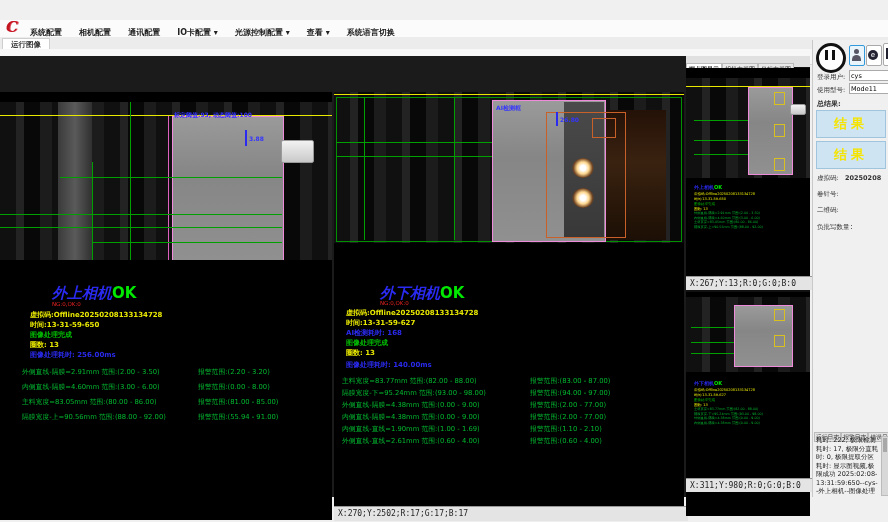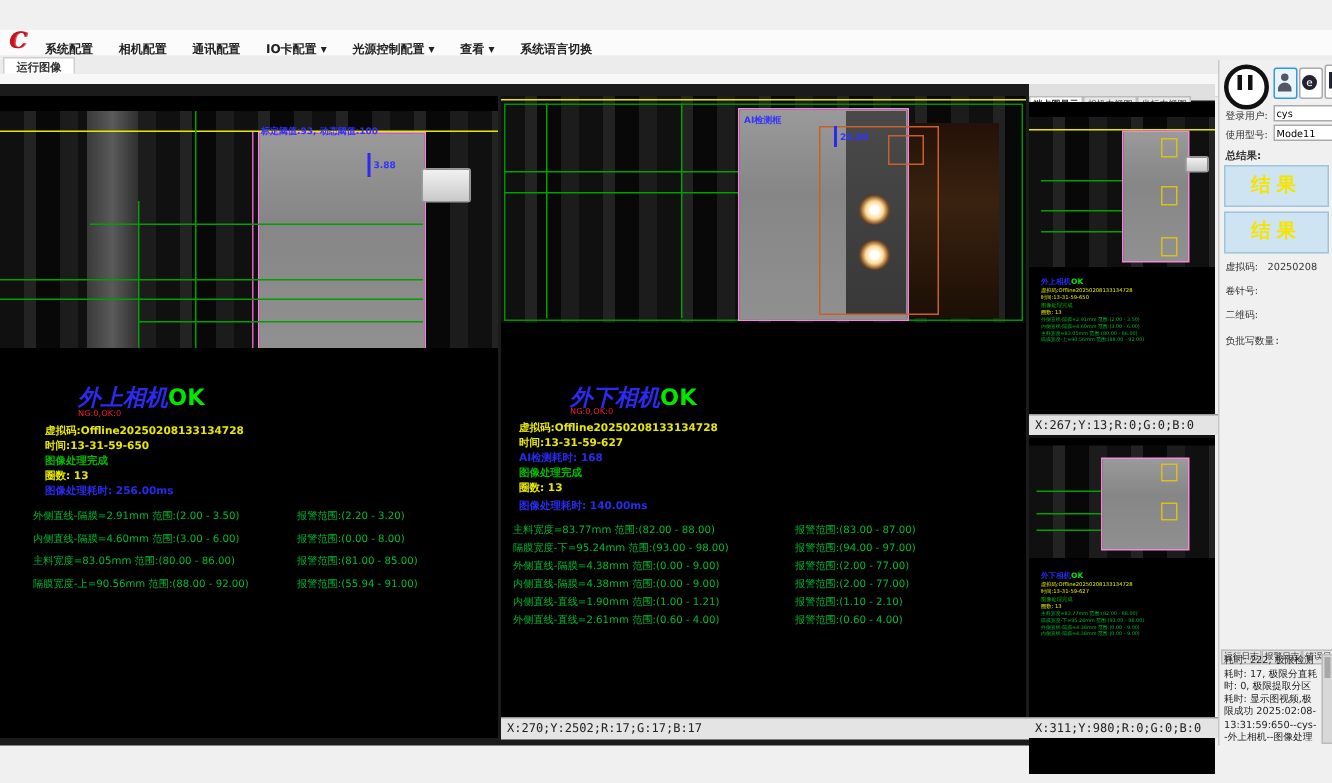--- a/index.html
+++ b/index.html
@@ -16,21 +16,21 @@
   .mi{font-size:8px;color:#222;font-weight:bold;padding:0 6px;line-height:17px;display:inline-block;cursor:default;}
   .menu-items{left:24px;top:0;white-space:nowrap;}
   .tabrow{left:0;top:37px;width:888px;height:12px;background:#ececec;border-bottom:1px solid #cfcfcf;}
   .runtab{left:2px;top:1px;height:11px;padding:0 8px;background:#fff;border:1px solid #cfcfcf;border-bottom:none;
           font-size:7.5px;font-weight:bold;color:#333;line-height:11px;}
   .toolbar{left:0;top:49px;width:888px;height:15px;background:#f7f7f7;border-bottom:1px solid #d8d8d8;}
   .ti{font-size:8px;color:#222;font-weight:bold;padding:0 5px;line-height:15px;display:inline-block;cursor:default;}
   .toolbar-items{left:4px;top:0;white-space:nowrap;}
   
   .workbg{left:0;top:56px;width:810px;height:441px;background:#1b1b1b;}
-  .panel{background:#000;}
+  .panel{background:#000;margin-top:28px;}
   .campanel-left{left:0;top:64px;width:332px;height:428px;}
   .campanel-mid{left:334px;top:64px;width:350px;height:428px;}
   
   .cam{overflow:hidden;background:
       repeating-linear-gradient(90deg,#101010 0 16px,#232323 16px 24px,#080808 24px 40px,#1c1c1c 40px 52px);}
   .stripe-bright{background:linear-gradient(90deg,#3a3a3a,#5a5a5a,#303030);}
   .part{background:linear-gradient(180deg,#9a9a9a,#868686 40%,#909090);border:1px solid #f08ada;}
   .yline{background:#e8e800;height:1px;}
   .gline{background:#00a000;}
   .pline{background:#e060c0;}
@@ -206,21 +206,21 @@
     <div class="abs bl" style="left:12px;top:268px;">图像处理耗时: 140.00ms</div>
 
     <div class="abs meas" style="left:8px;top:284px;">主料宽度=83.77mm 范围:(82.00 - 88.00)</div>
     <div class="abs meas" style="left:196px;top:284px;">报警范围:(83.00 - 87.00)</div>
     <div class="abs meas" style="left:8px;top:296px;">隔膜宽度-下=95.24mm 范围:(93.00 - 98.00)</div>
     <div class="abs meas" style="left:196px;top:296px;">报警范围:(94.00 - 97.00)</div>
     <div class="abs meas" style="left:8px;top:308px;">外侧直线-隔膜=4.38mm 范围:(0.00 - 9.00)</div>
     <div class="abs meas" style="left:196px;top:308px;">报警范围:(2.00 - 77.00)</div>
     <div class="abs meas" style="left:8px;top:320px;">内侧直线-隔膜=4.38mm 范围:(0.00 - 9.00)</div>
     <div class="abs meas" style="left:196px;top:320px;">报警范围:(2.00 - 77.00)</div>
-    <div class="abs meas" style="left:8px;top:332px;">内侧直线-直线=1.90mm 范围:(1.00 - 1.21)</div>
+    <div class="abs meas" style="left:8px;top:332px;">内侧直线-直线=1.90mm 范围:(1.00 - 1.69)</div>
     <div class="abs meas" style="left:196px;top:332px;">报警范围:(1.10 - 2.10)</div>
     <div class="abs meas" style="left:8px;top:344px;">外侧直线-直线=2.61mm 范围:(0.60 - 4.00)</div>
     <div class="abs meas" style="left:196px;top:344px;">报警范围:(0.60 - 4.00)</div>
 
     <div class="abs coordbar" style="left:0;top:414px;width:350px;height:14px;">X:270;Y:2502;R:17;G:17;B:17</div>
   </div>
 
   <div class="abs thumbcol">
     <div class="abs" style="left:0;top:0;width:124px;height:11px;background:#e0e0e0;">
       <span class="ttab sel">端点图显示</span><span class="ttab">相机内视图</span><span class="ttab">坐标内视图</span>
@@ -296,21 +296,21 @@
     <span class="abs lbl" style="left:4px;top:33px;">登录用户:</span>
     <input class="abs sb-input" style="left: 36px; top: 30px;" value="cys">
     <span class="abs lbl" style="left:4px;top:46px;">使用型号:</span>
     <input class="abs sb-input" style="left: 36px; top: 43px;" value="Mode11">
     <span class="abs lbl b" style="left:4px;top:59px;">总结果:</span>
 
     <div class="abs result-box" style="left:3px;top:70px;">结果</div>
     <div class="abs result-box" style="left:3px;top:101px;">结果</div>
 
     <span class="abs lbl" style="left:4px;top:134px;">虚拟码:</span>
-    <span class="abs lbl" style="left:32px;top:134px;font-weight:normal;">20250208</span>
+    <span class="abs lbl" style="left:32px;top:134px;font-weight:bold;">20250208</span>
     <span class="abs lbl" style="left:4px;top:150px;">卷针号:</span>
     <span class="abs lbl" style="left:4px;top:166px;">二维码:</span>
     <span class="abs lbl" style="left:4px;top:183px;font-family:Liberation Mono, monospace;">负批写数量:</span>
 
     <div class="abs" style="left:1px;top:384px;width:74px;white-space:nowrap;">
       <span class="logtab">运行日志</span><span class="logtab">报警日志</span><span class="logtab">错误日志</span>
     </div>
     <div class="abs logtxt" style="left:3px;top:396px;width:63px;height:58px;overflow:hidden;">耗时: 222, 极限检测耗时: 17, 极限分直耗时: 0, 极限提取分区耗时: 显示图视频,极限成功 2025:02:08-13:31:59:650--cys--外上相机--图像处理耗时: 256.00ms</div>
     <div class="abs sb-scroll" style="left:68px;top:396px;height:58px;">
       <div class="sb-thumb"></div>

